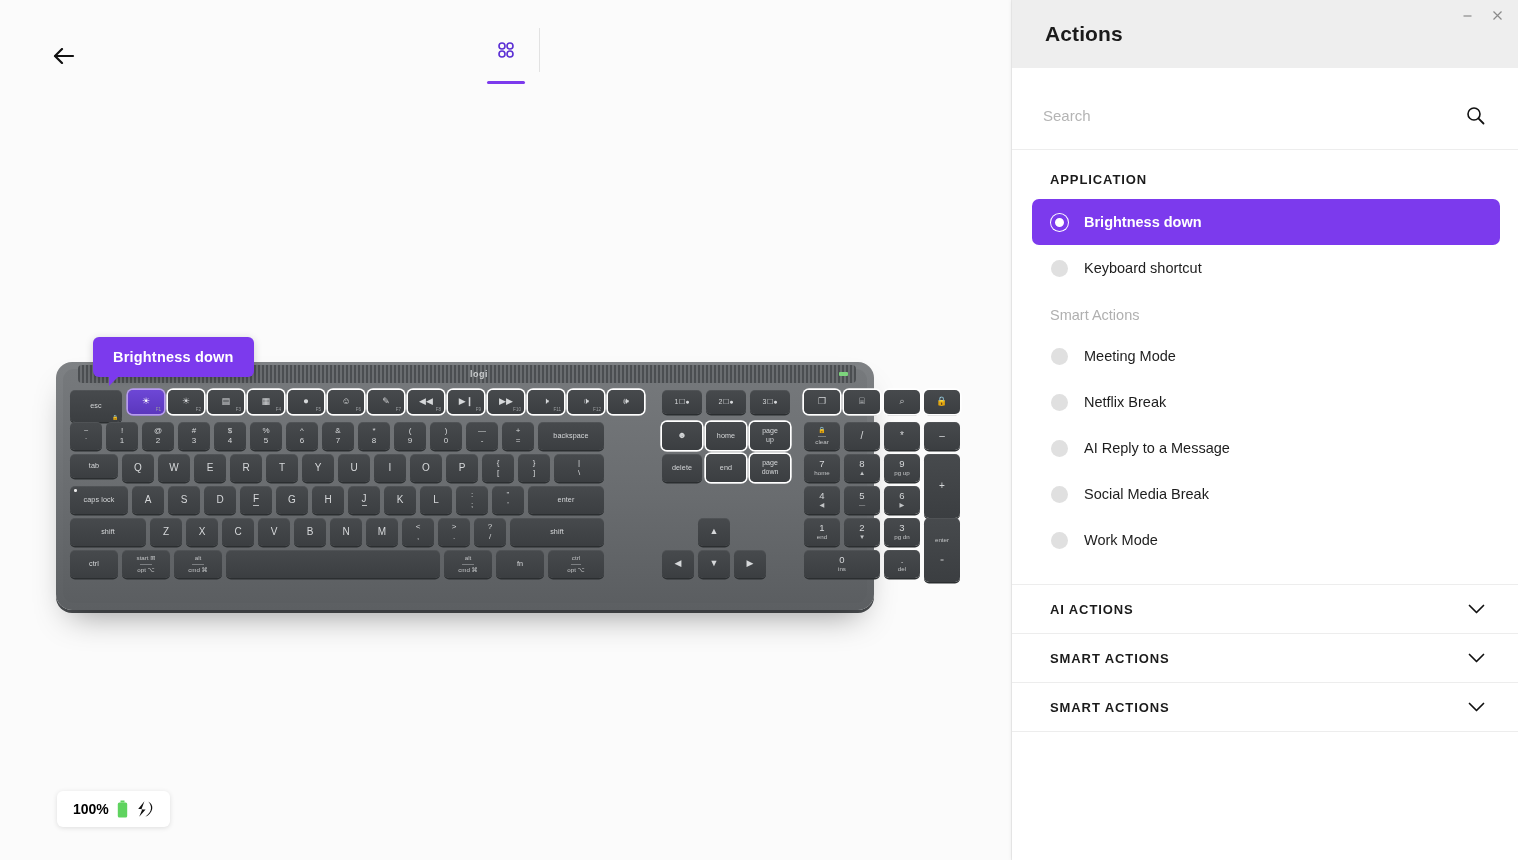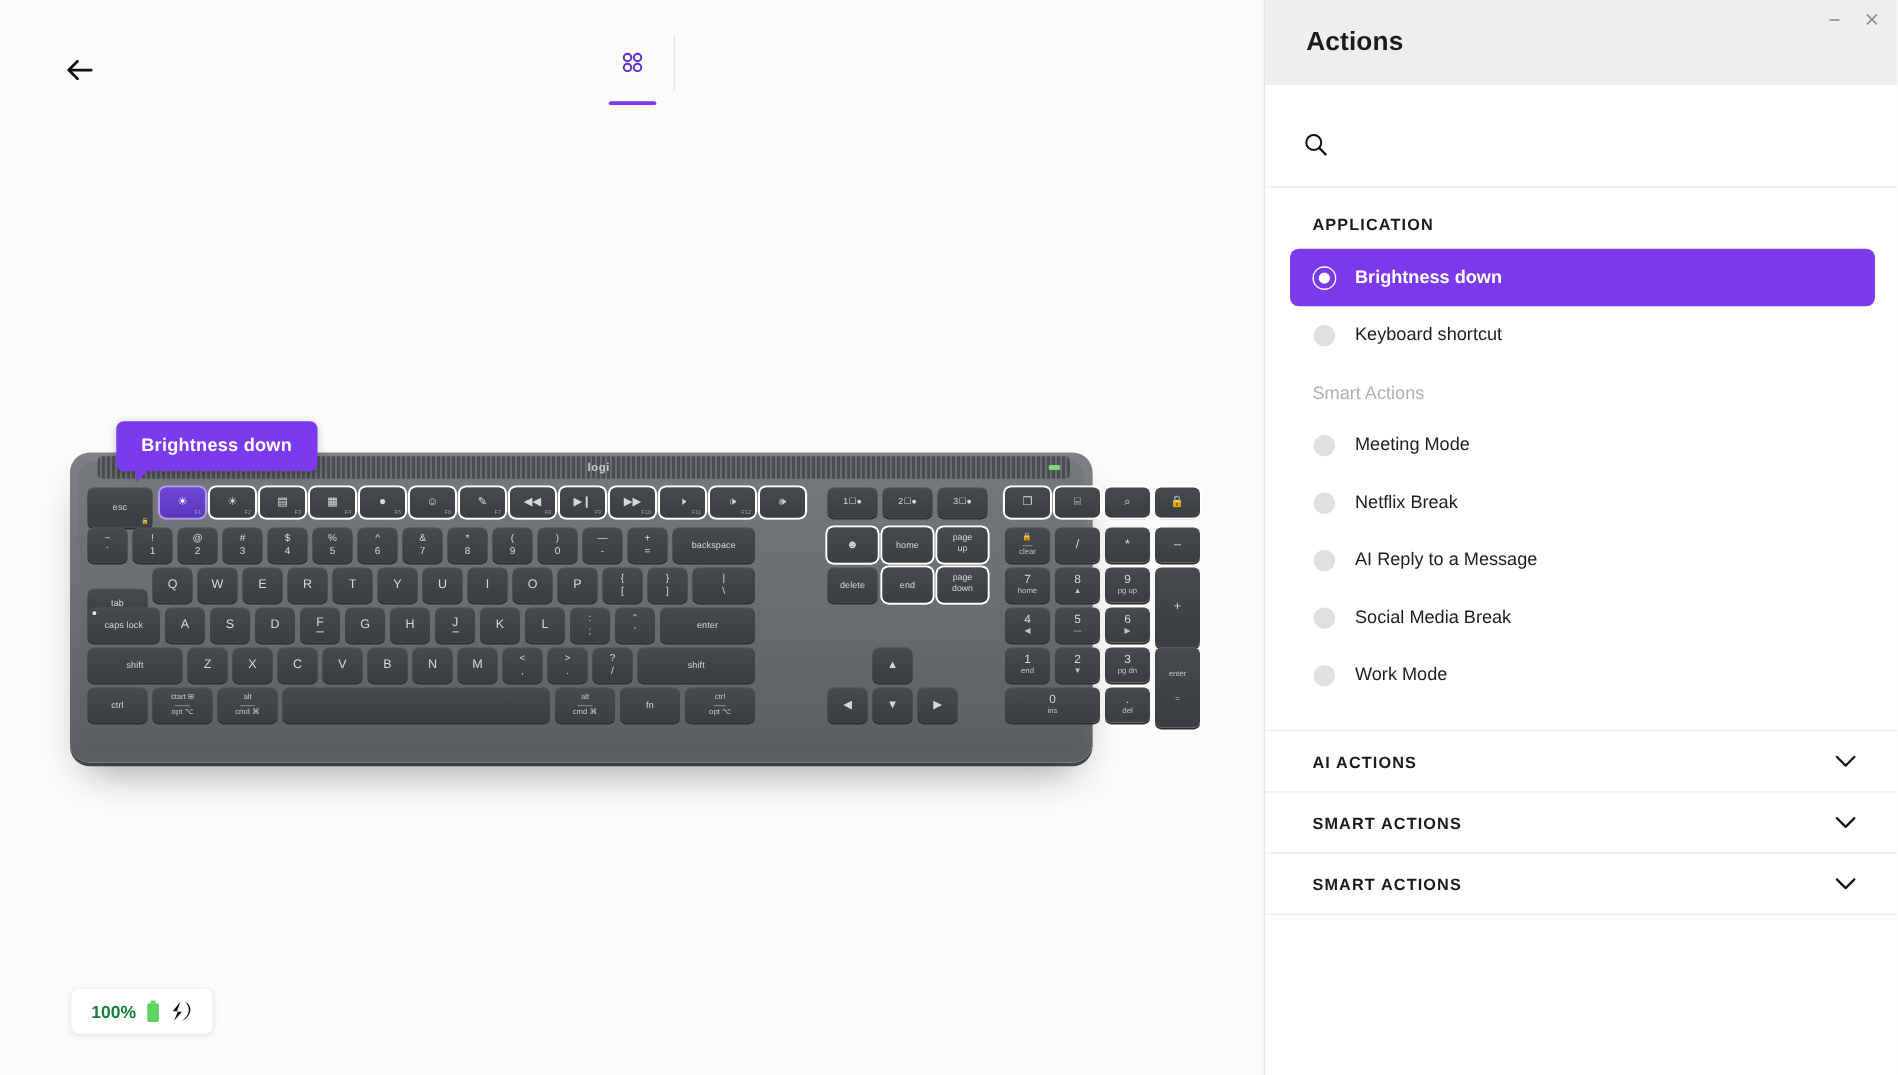--- a/index.html
+++ b/index.html
@@ -122,21 +122,21 @@
   .key .ul { border-bottom: 1px solid #b9bbbd; padding-bottom: 1px; }
 
   
   .battery {
     position: absolute; left: 57px; top: 791px;
     background: #ffffff; border-radius: 6px;
     box-shadow: 0 1px 5px rgba(0,0,0,.12);
     padding: 9px 16px;
     display: flex; align-items: center; gap: 8px;
   }
-  .battery-pct { color: #15803d; font-weight: 700; font-size: 14px; }
+  .battery-pct { color: #000000; font-weight: 700; font-size: 14px; }
 
   
   .right-pane {
     position: relative;
     width: 506px; height: 860px;
     background: #ffffff;
     flex: 0 0 506px;
     box-shadow: -1px 0 4px rgba(0,0,0,.06);
   }
   .panel-header {
@@ -411,21 +411,21 @@
           </div>
           <div class="key" style="left: 788px; top: 60px; width: 36px; height: 28px;">
             <span class="big">/</span>
           </div>
           <div class="key" style="left: 828px; top: 60px; width: 36px; height: 28px;">
             <span class="big">*</span>
           </div>
           <div class="key" style="left: 868px; top: 60px; width: 36px; height: 28px;">
             <span class="big">–</span>
           </div>
-          <div class="key" style="left: 14px; top: 109px; width: 48px; height: 24px;">
+          <div class="key" style="left: 14px; top: 92px; width: 48px; height: 24px;">
             <span class="wordlbl">tab</span>
           </div>
           <div class="key" style="left: 66px; top: 92px; width: 32px; height: 28px;">
             <span class="big">Q</span>
           </div>
           <div class="key" style="left: 102px; top: 92px; width: 32px; height: 28px;">
             <span class="big">W</span>
           </div>
           <div class="key" style="left: 138px; top: 92px; width: 32px; height: 28px;">
             <span class="big">E</span>
@@ -721,20 +721,21 @@
         </button>
         <button class="win-btn">
           <svg width="11" height="11" viewBox="0 0 11 11">
             <path d="M1.5 1.5 L9.5 9.5 M9.5 1.5 L1.5 9.5" stroke="#8a8a8a" stroke-width="1.2"></path>
           </svg>
         </button>
       </div>
     </div>
 
     <div class="search-row">
+      <input class="search-input" type="text" placeholder="Search" style="">
       <svg width="19" height="19" viewBox="0 0 19 19">
         <circle cx="8" cy="8" r="6" fill="none" stroke="#111" stroke-width="1.6"></circle>
         <path d="M12.4 12.4 L17.5 17.5" stroke="#111" stroke-width="1.8" stroke-linecap="round"></path>
       </svg>
     </div>
 
     <div class="section-label">APPLICATION</div>
 
     <div class="opt-list" id="recommended-list">
         <div class="opt sel">

